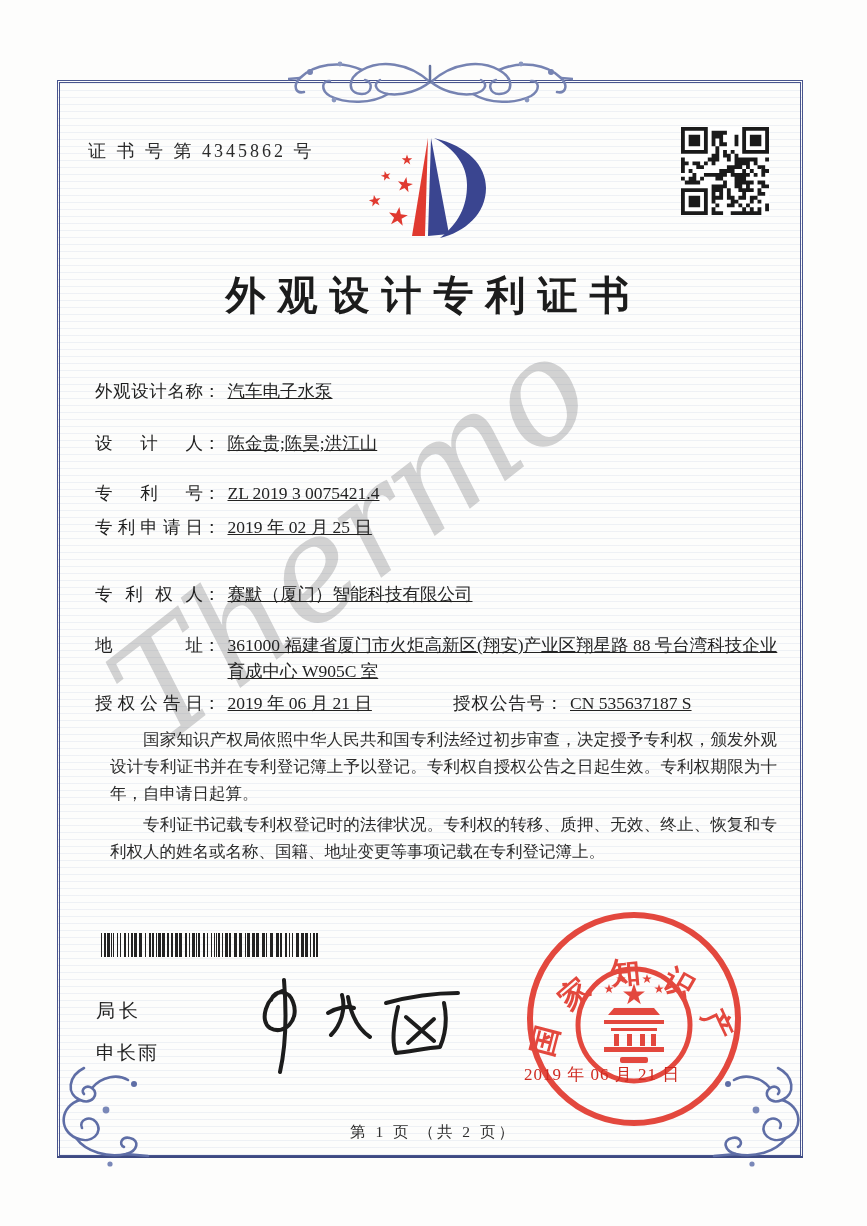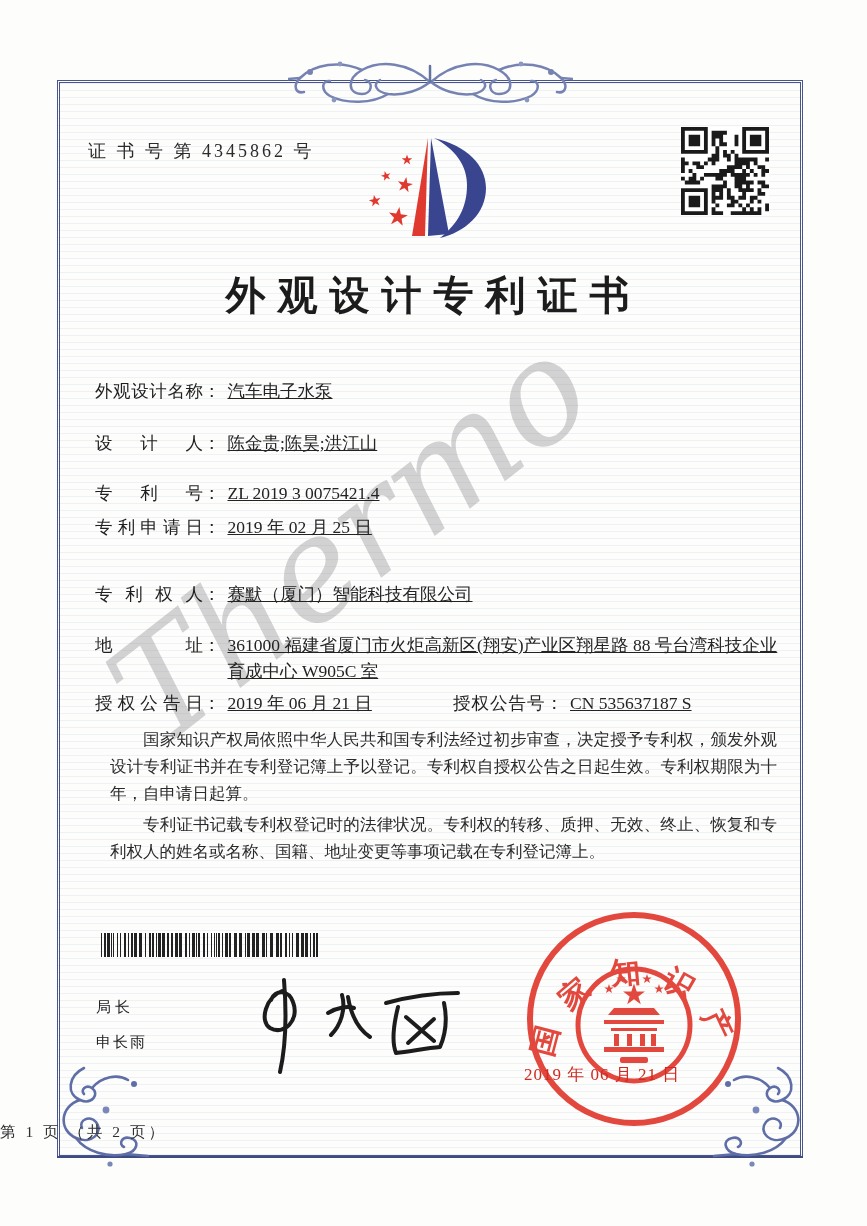--- a/index.html
+++ b/index.html
@@ -42,31 +42,31 @@
   .grant-right{position:absolute;left:358px;top:0;white-space:nowrap;}
   .grant-right .f-label{width:auto;text-align-last:auto;letter-spacing:1px;}
   
   .body-text{position:absolute;left:93px;top:726px;width:684px;z-index:2;
     font-size:16.5px;line-height:27px;text-align:justify;color:#2a2a2a;}
   .body-text p{margin:0 0 4px 17px;text-indent:2em;}
   
   .barcode{position:absolute;left:101px;top:933px;width:224px;height:24px;z-index:2;}
   .barcode i{position:absolute;top:0;height:100%;background:#222;}
   
-  .signer{position:absolute;left:96px;top:998px;z-index:2;font-size:15px;letter-spacing:4px;color:#222;}
+  .signer{position:absolute;left:96px;top:998px;z-index:2;font-size:19px;letter-spacing:4px;color:#222;}
   .signer .line2{margin-top:16px;letter-spacing:2px;}
   .signature{position:absolute;left:246px;top:975px;width:225px;height:100px;z-index:2;}
   .signature svg{width:100%;height:100%;display:block;}
   
   .seal{position:absolute;left:520px;top:905px;width:228px;height:228px;z-index:3;opacity:.93;}
   .seal svg{width:100%;height:100%;display:block;}
   .seal-date{position:absolute;left:524px;top:1063px;width:200px;z-index:4;
     font-size:17px;color:#cf2a20;letter-spacing:1px;white-space:nowrap;}
   
-  .page-info{position:absolute;left:0;top:1122px;width:100%;text-align:left;z-index:2;
+  .page-info{position:absolute;left:0;top:1122px;width:100%;text-align:center;z-index:2;
     font-size:15.5px;letter-spacing:3px;color:#2e2e2e;}
   .back-note{position:absolute;left:0;top:1172px;width:100%;text-align:center;
     font-size:16px;letter-spacing:4px;color:#3a3a3a;}
   
   .watermark{
     position:absolute;left:30px;top:425px;width:640px;height:230px;z-index:1;
     line-height:230px;text-align:center;transform:rotate(-38deg);
     font-size:142px;font-style:italic;font-family:"DejaVu Serif","Liberation Serif",serif;
     color:rgba(125,125,128,0.34);pointer-events:none;
   }

